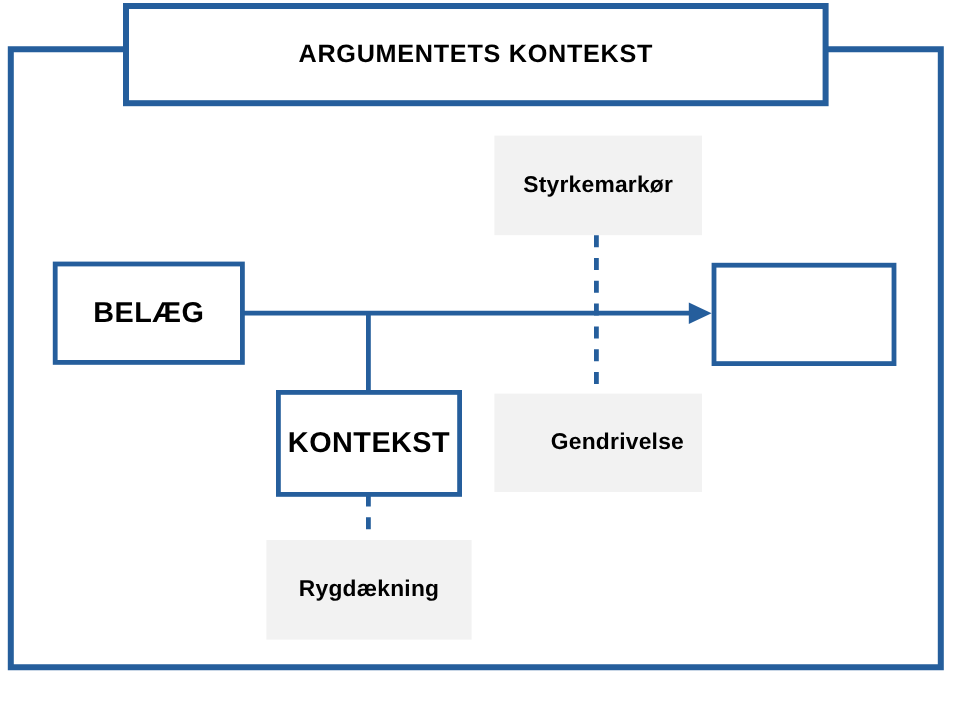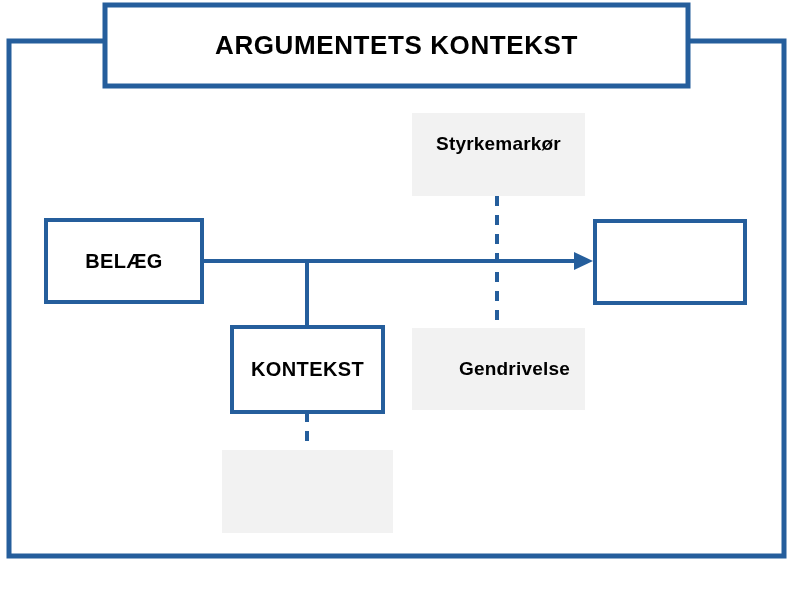--- a/index.html
+++ b/index.html
@@ -31,25 +31,25 @@
     display: flex;
     align-items: center;
     justify-content: center;
     text-align: center;
     font-weight: bold;
     color: #000000;
     letter-spacing: 0.2px;
     pointer-events: none;
   }
   .label-context {
-    font-size: 26px;
+    font-size: 21px;
     letter-spacing: 0.6px;
   }
   .label-primary {
-    font-size: 20px;
+    font-size: 24px;
     letter-spacing: 0.4px;
   }
   .label-secondary {
     font-size: 19px;
     letter-spacing: 0.2px;
   }
 </style>
 </head>
 <body>
 
@@ -87,18 +87,19 @@
     <rect x="232" y="327" width="151" height="85" fill="#FFFFFF" stroke="#255E9C" stroke-width="4"></rect>
   </svg>
 
   <div class="node-label label-context" style="left:105px; top:5px; width:583px; height:81px;">ARGUMENTETS KONTEKST</div>
 
   <div class="node-label label-primary" style="left:46px; top:220px; width:156px; height:82px;">BELÆG</div>
 
 
   <div class="node-label label-primary" style="left:232px; top:327px; width:151px; height:85px;">KONTEKST</div>
 
-  <div class="node-label label-secondary" style="left:412px; top:102px; width:173px; height:83px;">Styrkemarkør</div>
+  <div class="node-label label-secondary" style="left:412px; top:113px; width:173px; height:83px;">Styrkemarkør</div>
 
   <div class="node-label label-secondary" style="left:428px; top:328px; width:173px; height:82px;">Gendrivelse</div>
 
+  <div class="node-label label-secondary" style="left:222px; top:450px; width:171px; height:83px;">Rygdækning</div>
 
 </div>
 
 </body></html>

